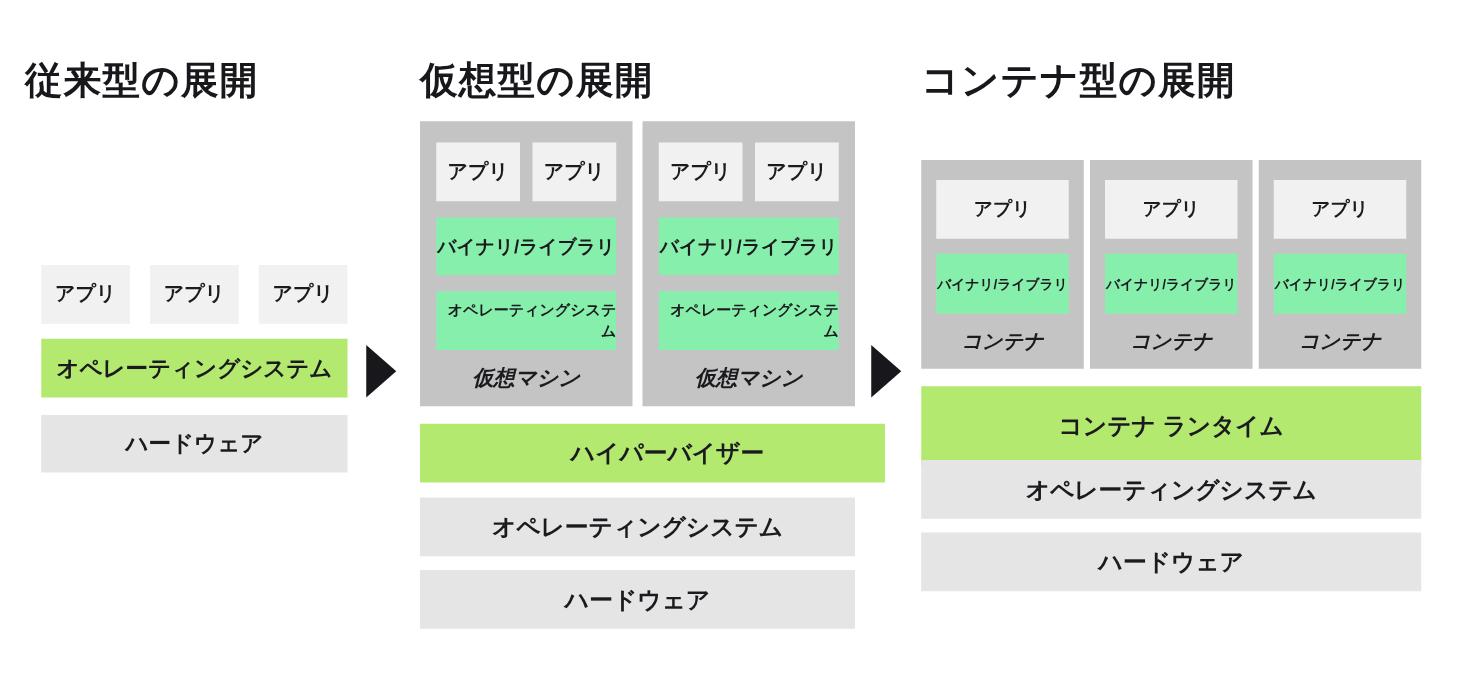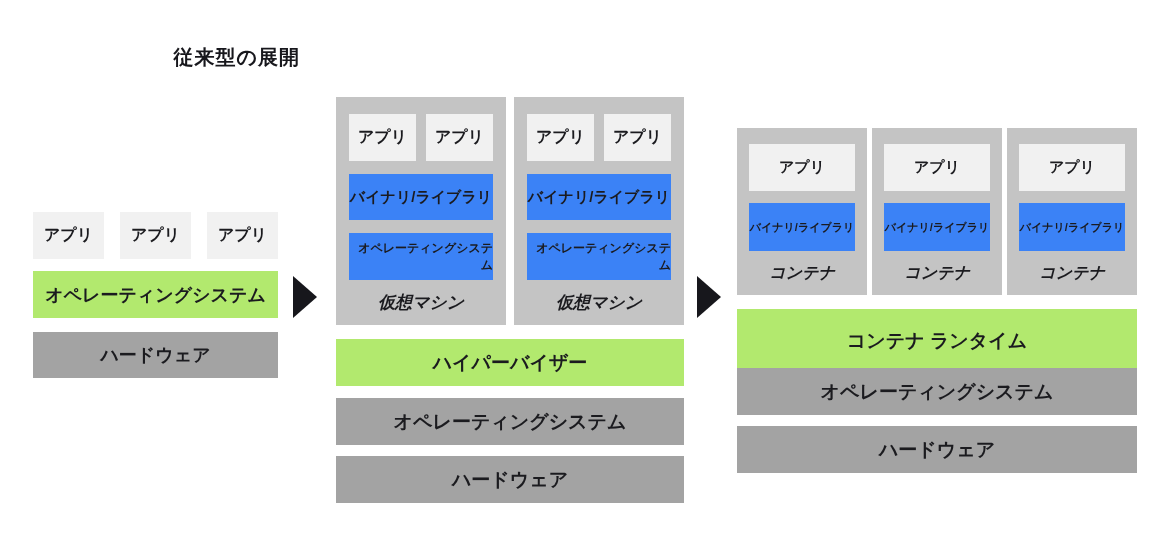--- a/index.html
+++ b/index.html
@@ -6,36 +6,36 @@
   .canvas{
     position:relative;
     width:1170px;height:556px;
     background:#ffffff;
     font-family:"Liberation Sans","DejaVu Sans",sans-serif;
     color:#1b1b1f;
     overflow:hidden;
   }
   .title{
     position:absolute;
-    font-size:20px;font-weight:bold;
-    text-align:right;
+    font-size:30px;font-weight:bold;
+    text-align:left;
     color:#17171c;
     letter-spacing:1px;
   }
   .box{
     position:absolute;
     display:flex;align-items:center;justify-content:center;
     font-weight:bold;
     text-align:right;
     color:#1b1b1f;
   }
   .app-bg{background:#f1f1f1;}
-  .mint-bg{background:#3b82f6;}
+  .mint-bg{background:#86efac;}
   .green-bright{background:#b2e96e;}
-  .green-light{background:#a3a3a3;}
+  .green-light{background:#e5e5e5;}
   .panel{
     position:absolute;
     background:#c4c4c4;
   }
   .panel .box{position:absolute;}
   .panel-label{
     position:absolute;left:0;right:0;
     display:flex;align-items:center;justify-content:center;
     font-weight:bold;color:#1b1b1f;font-style:italic;
   }
@@ -46,20 +46,22 @@
     border-bottom:21px solid transparent;
     border-left:24px solid #17171c;
   }
 </style>
 </head>
 <body>
 
 <div class="canvas">
 
   <div class="title" style="left:20px;top:44px;width:280px;">従来型の展開</div>
+  <div class="title" style="left:336px;top:44px;width:348px;">仮想型の展開</div>
+  <div class="title" style="left:737px;top:44px;width:400px;">コンテナ型の展開</div>
 
   <div>
     <div class="box app-bg" style="left:33px;top:212px;width:71px;height:47px;font-size:16px;">アプリ</div>
     <div class="box app-bg" style="left:120px;top:212px;width:71px;height:47px;font-size:16px;">アプリ</div>
     <div class="box app-bg" style="left:207px;top:212px;width:71px;height:47px;font-size:16px;">アプリ</div>
     <div class="box green-bright" style="left:33px;top:271px;width:245px;height:47px;font-size:18px;">オペレーティングシステム</div>
     <div class="box green-light" style="left:33px;top:332px;width:245px;height:46px;font-size:18px;">ハードウェア</div>
   </div>
 
   <div class="arrow" style="left:293px;top:276px;"></div>
@@ -75,21 +77,21 @@
     </div>
 
     <div class="panel" style="left:514px;top:97px;width:170px;height:228px;">
       <div class="box app-bg" style="left:13px;top:17px;width:67px;height:47px;font-size:16px;">アプリ</div>
       <div class="box app-bg" style="left:90px;top:17px;width:67px;height:47px;font-size:16px;">アプリ</div>
       <div class="box mint-bg" style="left:13px;top:77px;width:144px;height:46px;font-size:15px;">バイナリ/ライブラリ</div>
       <div class="box mint-bg" style="left:13px;top:136px;width:144px;height:47px;font-size:12px;">オペレーティングシステム</div>
       <div class="panel-label" style="top:183px;height:45px;font-size:17px;">仮想マシン</div>
     </div>
 
-    <div class="box green-bright" style="left:336px;top:339px;width:348px;height:47px;font-size:19px;">ハイパーバイザー</div>
+    <div class="box green-bright" style="left:336px;top:339px;width:348px;height:47px;font-size:19px;padding-left:24px;">ハイパーバイザー</div>
     <div class="box green-light" style="left:336px;top:398px;width:348px;height:47px;font-size:19px;">オペレーティングシステム</div>
     <div class="box green-light" style="left:336px;top:456px;width:348px;height:47px;font-size:19px;">ハードウェア</div>
   </div>
 
   <div class="arrow" style="left:697px;top:276px;"></div>
 
   <div>
 
     <div class="panel" style="left:737px;top:128px;width:130px;height:167px;">
       <div class="box app-bg" style="left:12px;top:16px;width:106px;height:47px;font-size:15px;">アプリ</div>

